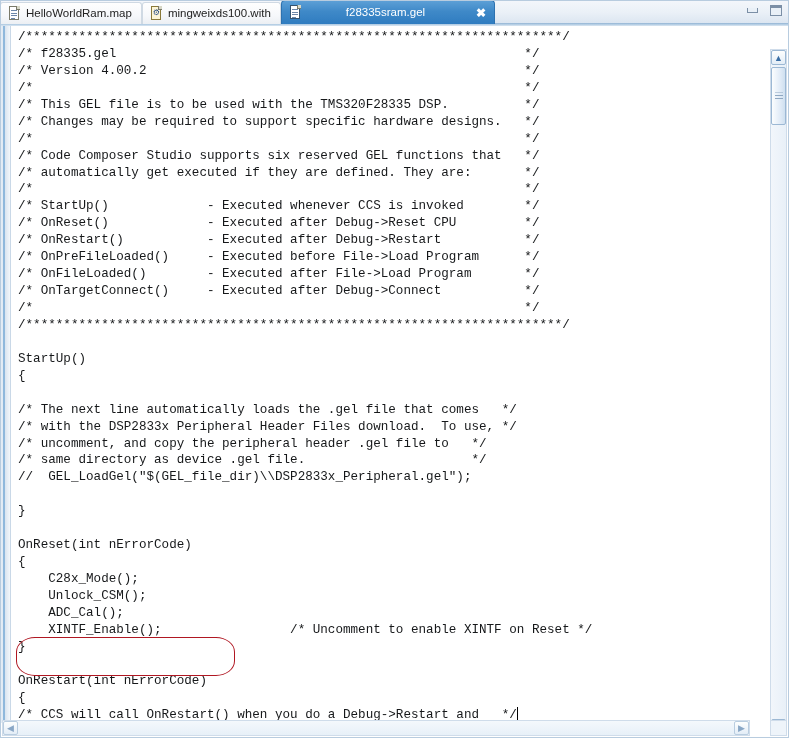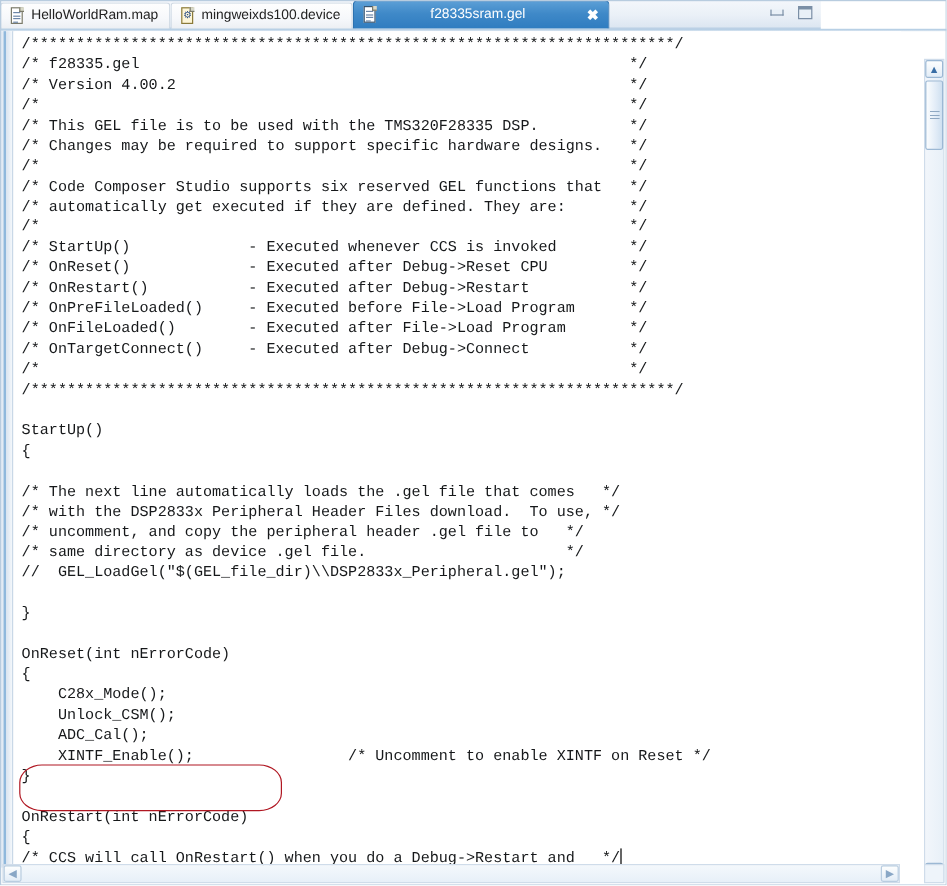--- a/index.html
+++ b/index.html
@@ -17,21 +17,21 @@
     width: 789px;
     height: 738px;
     overflow: hidden;
     background: #ffffff;
   }
 
   
   .tabbar {
     position: absolute;
     left: 0; top: 0;
-    width: 684px;
+    width: 789px;
     height: 24px;
     background: linear-gradient(to bottom, #f4f7fb 0%, #eaf0f7 55%, #dce6f1 100%);
     border-bottom: 1px solid #9dbcd9;
     box-sizing: border-box;
   }
   .tabs {
     position: absolute;
     left: 0; top: 0;
     height: 24px;
     display: flex;
@@ -315,21 +315,21 @@
         </span>
         <span class="tab-label">HelloWorldRam.map</span>
       </div>
 
       <div class="tab inactive">
         <span class="ficon xml">
           <span class="pg"></span>
             <span class="fold"></span>
           <span class="glyph">⚙</span>
         </span>
-        <span class="tab-label">mingweixds100.device</span>
+        <span class="tab-label">mingweixds100.with</span>
       </div>
 
       <div class="tab active">
         <span class="ficon">
           <span class="pg"></span>
             <span class="fold"></span>
           <span class="ln"></span>
             <span class="ln"></span>
             <span class="ln"></span>
             <span class="ln"></span>

